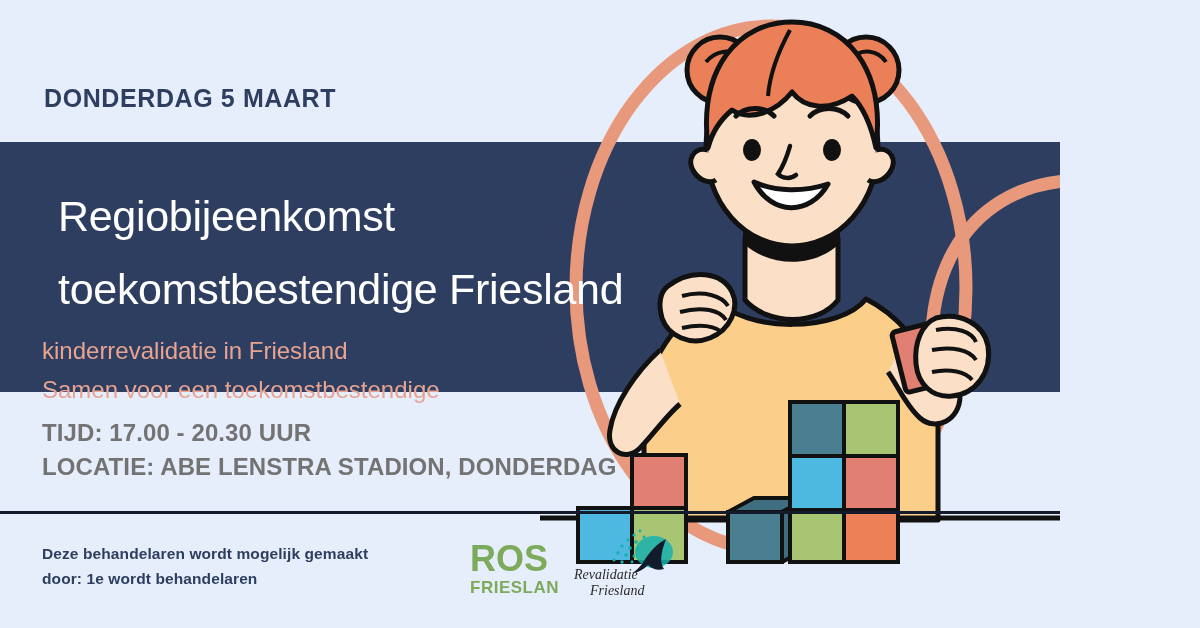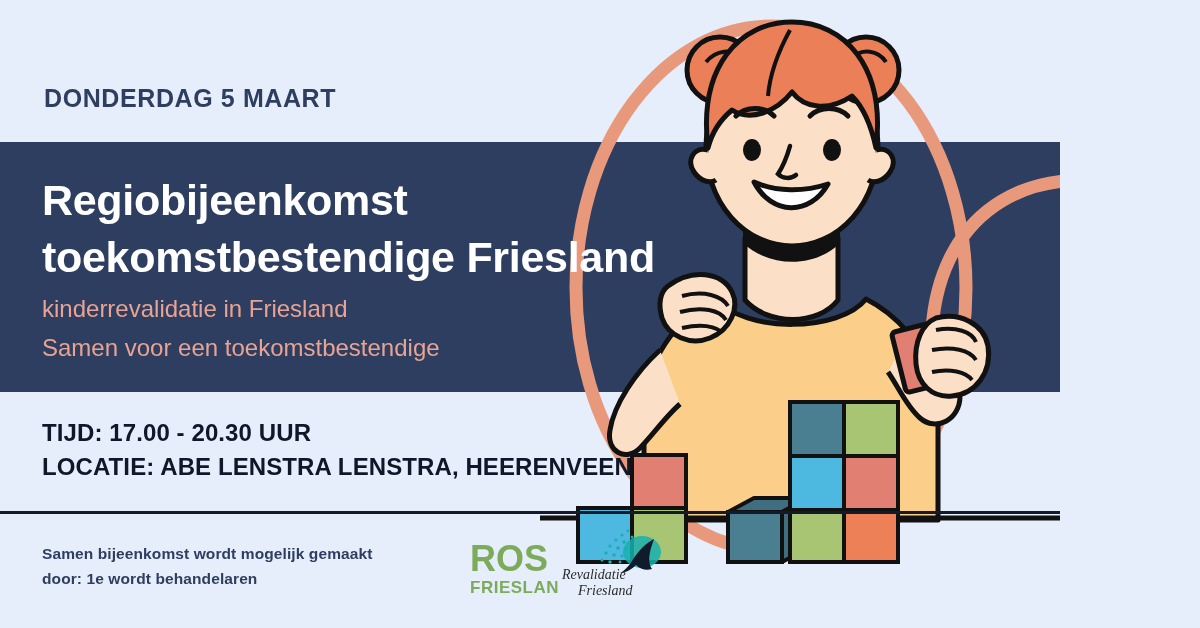--- a/index.html
+++ b/index.html
@@ -37,52 +37,52 @@
     font-size:25px;font-weight:bold;letter-spacing:0.6px;
     color:#2e3e60;
     z-index:35;
   }
   .title-block{
     position:absolute;left:42px;top:172px;
     z-index:35;width:640px;
   }
   .title{
     font-size:43px;line-height:1.32;
-    font-weight:700;color:#ffffff;
+    font-weight:400;color:#ffffff;
     letter-spacing:-0.3px;
-    margin:0;
+    margin:16px;
   }
   .subtitle{
     margin:6px 0 0 0;
     font-size:24px;line-height:1.38;
     color:#e8a392;font-weight:400;
   }
   .details{
     position:absolute;left:42px;top:416px;
     z-index:35;
   }
   .detail-line{
-    font-size:24px;font-weight:bold;color:#0f172a;
+    font-size:24px;font-weight:bold;color:#737373;
     line-height:1.42;letter-spacing:0.1px;
     white-space:nowrap;
   }
   .footer{
     position:absolute;left:42px;top:541px;
     z-index:35;
   }
   .footer-line{
     font-size:15.5px;font-weight:bold;color:#2e3e60;
     line-height:1.62;letter-spacing:0.1px;
     white-space:nowrap;
   }
   
   .logos{
     position:absolute;left:468px;top:527px;
     z-index:35;
-    display:flex;align-items:flex-end;gap:2px;
+    display:flex;align-items:flex-end;gap:14px;
   }
   .logo-ros{width:92px;height:66px;}
   .logo-rf{width:108px;height:74px;}
 </style>
 </head>
 <body>
 
 <div class="poster">
 
   <div class="band-dark"></div>
@@ -199,25 +199,25 @@
 
   <div class="title-block">
     <div class="title">Regiobijeenkomst</div>
     <div class="title">toekomstbestendige Friesland</div>
     <div class="subtitle">kinderrevalidatie in Friesland</div>
     <div class="subtitle">Samen voor een toekomstbestendige</div>
   </div>
 
   <div class="details">
     <div class="detail-line">TIJD: 17.00 - 20.30 UUR</div>
-    <div class="detail-line">LOCATIE: ABE LENSTRA LENSTRA, HEERENVEEN</div>
+    <div class="detail-line">LOCATIE: ABE LENSTRA STADION, DONDERDAG</div>
   </div>
 
   <div class="footer">
-    <div class="footer-line">Samen bijeenkomst wordt mogelijk gemaakt</div>
+    <div class="footer-line">Deze behandelaren wordt mogelijk gemaakt</div>
     <div class="footer-line">door: 1e wordt behandelaren</div>
   </div>
 
   <div class="logos">
 
     <svg class="logo-ros" viewBox="0 0 92 66" xmlns="http://www.w3.org/2000/svg">
       <text x="2" y="36" font-family="'Liberation Sans', sans-serif" font-size="36" font-weight="bold" fill="#7cab5b" letter-spacing="0">ROS</text>
       <text x="2" y="58" font-family="'Liberation Sans', sans-serif" font-size="17" font-weight="bold" fill="#7cab5b" letter-spacing="0.5">FRIESLAND</text>
     </svg>
 

